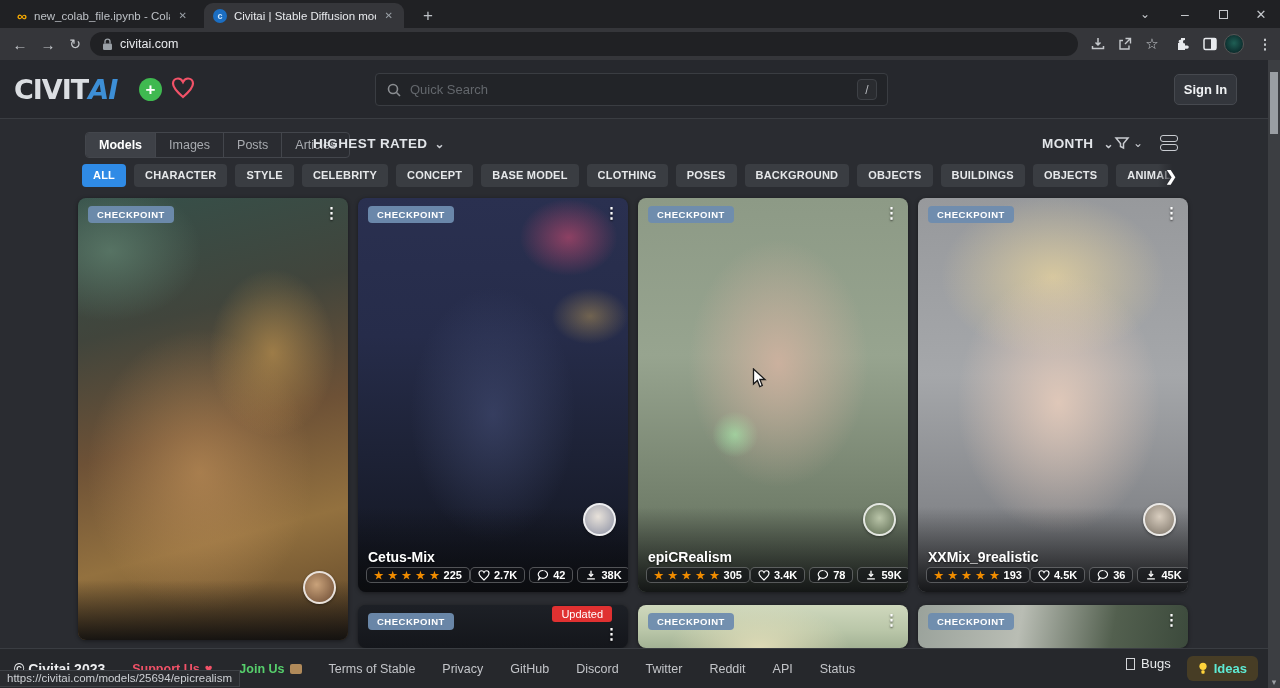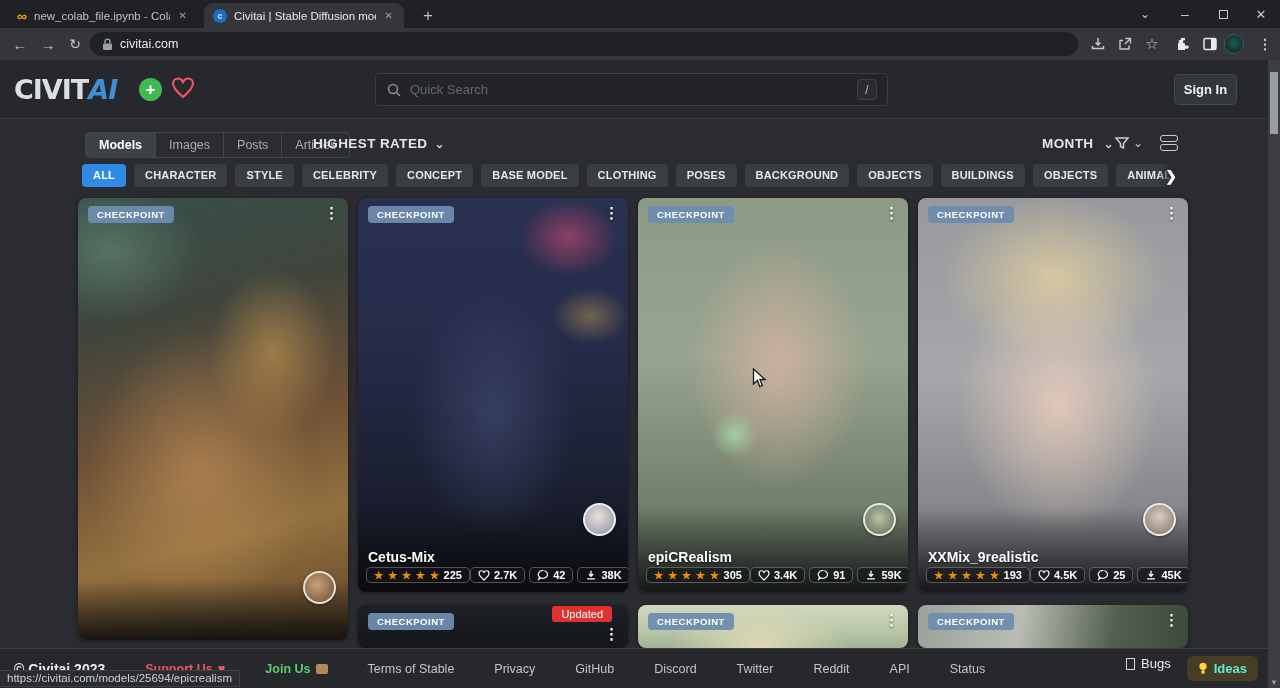--- a/index.html
+++ b/index.html
@@ -132,21 +132,21 @@
   .pill { display:flex; align-items:center; gap:4px; background:rgba(20,22,26,.55);
           border:1px solid rgba(255,255,255,.28); border-radius:5px; padding:1px 7px;
           color:#fff; font-size:11px; font-weight:bold; }
   .pill .star { color:#f08c00; font-size:10.5px; letter-spacing:.5px; }
   .pill-group { display:flex; gap:4px; }
 
   
   .footer { position:absolute; left:0; right:0; bottom:0; height:40px; background:#26282c;
             border-top:1px solid #3a3d42; display:flex; align-items:center; z-index:5; }
   .copyright { color:#ecedef; font-size:14px; font-weight:bold; margin-left:14px; }
-  .flink { color:#c3c5c9; font-size:12.5px; margin-left:40px; cursor:pointer;text-align:center; }
+  .flink { color:#c3c5c9; font-size:12.5px; margin-left:27px; cursor:pointer;text-align:center; }
   .support { color:#f25268; font-weight:bold; display:flex; gap:5px; align-items:center; }
   .support .hrt { color:#f25268; font-size:13px; }
   .join { color:#56cf6c; font-weight:bold; display:flex; gap:5px; align-items:center; }
   .case-ico { display:inline-block; width:12px; height:10px; background:#b08a5a; border-radius:2px; }
   .footer-right { margin-left:auto; display:flex; align-items:flex-start; gap:16px; margin-right:22px; }
   .bugs { color:#e7e9eb; font-size:13px; display:flex; align-items:center; gap:6px; }
   .bug-box { display:inline-block; width:9px; height:12px; border:1.4px solid #d4d6d9; }
   .ideas { background:rgba(250,176,5,.16); color:#5eead4; font-size:13px; font-weight:bold;
            border-radius:6px; padding:5px 11px; display:flex; align-items:center; gap:6px; }
 
@@ -356,21 +356,21 @@
         <span class="pill">
           <svg width="12" height="11" viewBox="0 0 24 22">
               <path d="M12 20 C5 14 2 10 2 6.5 C2 3.5 4.5 1.5 7 1.5 C9 1.5 11 3 12 5 C13 3 15 1.5 17 1.5 C19.5 1.5 22 3.5 22 6.5 C22 10 19 14 12 20 Z" fill="none" stroke="#fff" stroke-width="2.4"></path>
             </svg>
           <span>3.4K</span>
         </span>
         <span class="pill">
           <svg width="12" height="12" viewBox="0 0 16 16">
               <path d="M8 2 a6 5.2 0 1 1 -3.2 9.6 L2.3 13.7 L3.2 10.6 A6 5.2 0 0 1 8 2 Z" fill="none" stroke="#fff" stroke-width="1.5"></path>
             </svg>
-          <span>91</span>
+          <span>78</span>
         </span>
         <span class="pill">
           <svg width="12" height="12" viewBox="0 0 14 14">
               <path d="M7 2 V8 M4.5 5.8 L7 8.6 L9.5 5.8" stroke="#fff" stroke-width="1.5" fill="none"></path>
               <path d="M2.5 11.5 H11.5" stroke="#fff" stroke-width="1.5"></path>
             </svg>
           <span>59K</span>
         </span>
       </span>
     </div>
@@ -396,21 +396,21 @@
         <span class="pill">
           <svg width="12" height="11" viewBox="0 0 24 22">
               <path d="M12 20 C5 14 2 10 2 6.5 C2 3.5 4.5 1.5 7 1.5 C9 1.5 11 3 12 5 C13 3 15 1.5 17 1.5 C19.5 1.5 22 3.5 22 6.5 C22 10 19 14 12 20 Z" fill="none" stroke="#fff" stroke-width="2.4"></path>
             </svg>
           <span>4.5K</span>
         </span>
         <span class="pill">
           <svg width="12" height="12" viewBox="0 0 16 16">
               <path d="M8 2 a6 5.2 0 1 1 -3.2 9.6 L2.3 13.7 L3.2 10.6 A6 5.2 0 0 1 8 2 Z" fill="none" stroke="#fff" stroke-width="1.5"></path>
             </svg>
-          <span>25</span>
+          <span>36</span>
         </span>
         <span class="pill">
           <svg width="12" height="12" viewBox="0 0 14 14">
               <path d="M7 2 V8 M4.5 5.8 L7 8.6 L9.5 5.8" stroke="#fff" stroke-width="1.5" fill="none"></path>
               <path d="M2.5 11.5 H11.5" stroke="#fff" stroke-width="1.5"></path>
             </svg>
           <span>45K</span>
         </span>
       </span>
     </div>

